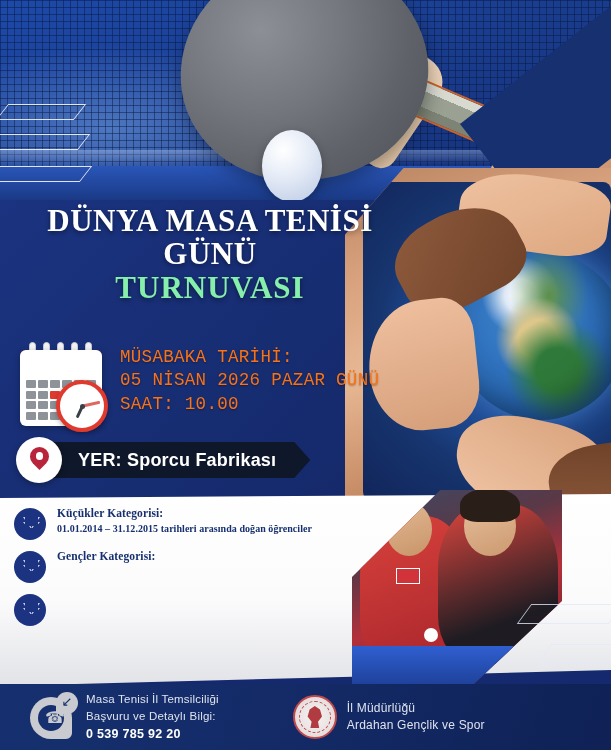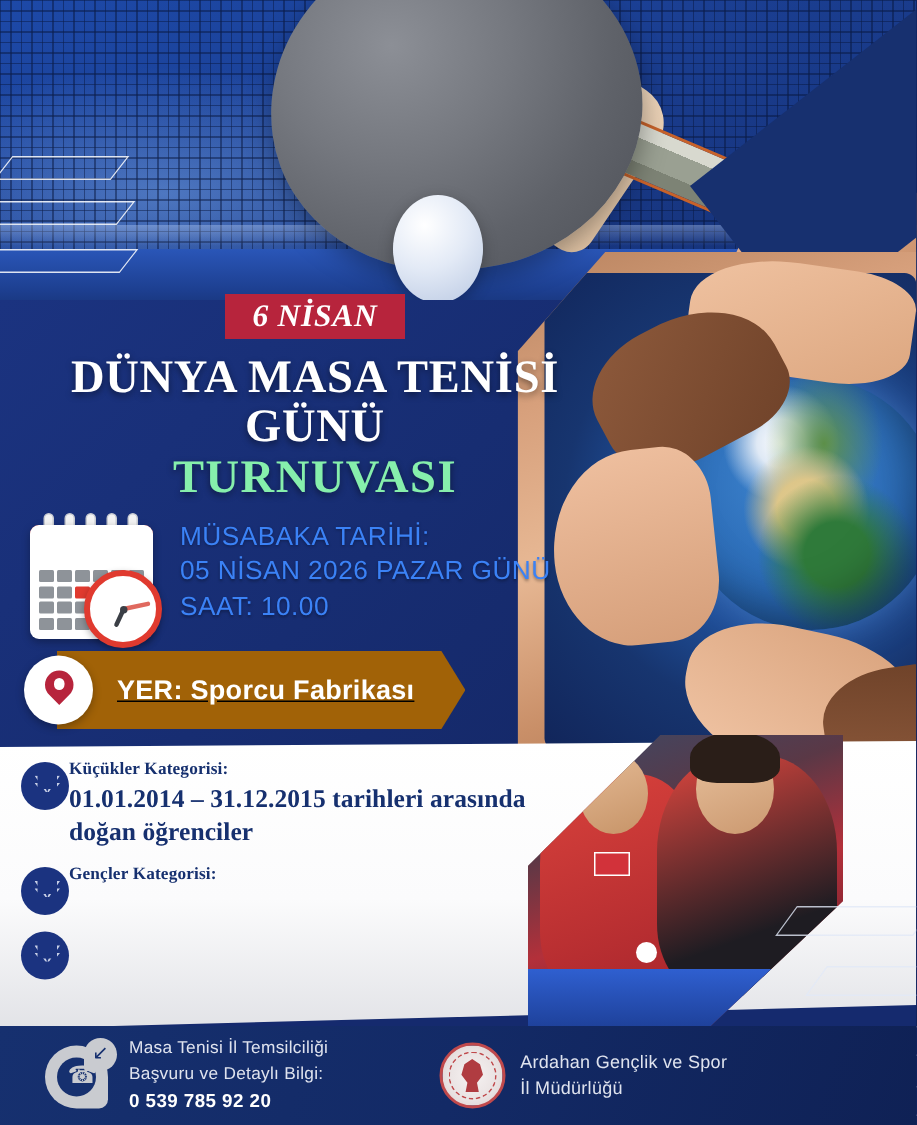--- a/index.html
+++ b/index.html
@@ -205,22 +205,22 @@
     position: absolute; left: 50%; bottom: 50%; transform-origin: 50% 100%;
     background: #3b3f46; border-radius: 2px;
   }
   .clock .hh { width: 3px; height: 13px; margin-left: -1.5px; transform: rotate(205deg); }
   .clock .mh { width: 3px; height: 18px; margin-left: -1.5px; transform: rotate(78deg); background:#e0695f; }
   .clock .pin { position: absolute; left: 50%; top: 50%; width: 5px; height: 5px;
     margin: -2.5px 0 0 -2.5px; background: #3b3f46; border-radius: 50%; }
 
   .dt-text {
     padding-top: 4px;
-    color: #3b82f6;
-    font-family: Liberation Sans, sans-serif;
+    color: #f97316;
+    font-family: Liberation Mono, monospace;
     font-size: 17.5px;
     line-height: 1.34;
     letter-spacing: .3px;
     text-shadow: 0 1px 2px rgba(0,0,0,.35);
   }
 
   
   .venue {
     position: absolute; left: 16px; top: 437px; height: 46px;
     display: flex; align-items: center;
@@ -236,41 +236,40 @@
   .pin-glyph::before {
     content: ""; position: absolute; left: 0; top: 0;
     width: 19px; height: 19px; border-radius: 50% 50% 50% 0;
     background: #b7243c; transform: rotate(-45deg);
   }
   .pin-glyph::after {
     content: ""; position: absolute; left: 6px; top: 5px;
     width: 7.5px; height: 7.5px; border-radius: 50%; background: #ffffff;
   }
   .venue-bar {
-    margin-left: -24px; padding: 0 34px 0 40px; height: 52px;
+    margin-left: -24px; padding: 0 34px 0 40px; height: 36px;
     display: flex; align-items: center;
-    background: #a16207;
+    background: #0f172a;
     clip-path: polygon(0 0, calc(100% - 16px) 0, 100% 50%, calc(100% - 16px) 100%, 0 100%);
-    text-decoration: underline;
   }
   .venue-bar span {
     color: #ffffff; font-size: 18px; font-weight: bold; letter-spacing: .2px;
     white-space: nowrap;
   }
 
   
   .white-panel {
     position: absolute; left: 0; top: 494px; width: 611px; height: 192px;
     background: linear-gradient(to bottom, #ffffff 0%, #fbfbfc 55%, #e2e3e7 100%);
     clip-path: polygon(0 4px, 611px 0, 611px 176px, 0 192px);
   }
   .cat-list {
     position: absolute; left: 14px; top: 506px; width: 350px;
   }
-  .cat-item { display: flex; align-items: flex-start; margin-bottom: 9px; }
+  .cat-item { display: flex; align-items: flex-start; gap: 11px; margin-bottom: 9px; }
   .cat-badge {
     flex: 0 0 32px; width: 32px; height: 32px; border-radius: 50%;
     background: #1b3380; position: relative; margin-top: 2px;
   }
   .cat-badge::before {
     content: ""; position: absolute; left: 9px; top: 9px;
     width: 13px; height: 9px;
     border-left: 2px solid #c7cfe6; border-right: 2px solid #c7cfe6;
     border-bottom: 2px solid #c7cfe6;
     clip-path: polygon(0 0, 22% 0, 50% 100%, 78% 0, 100% 0, 56% 100%, 44% 100%);
@@ -282,21 +281,21 @@
     border-left: 2px solid #c7cfe6; border-right: 2px solid #c7cfe6;
     clip-path: polygon(0 0, 22% 0, 50% 100%, 78% 0, 100% 0, 56% 100%, 44% 100%);
   }
   .cat-title {
     font-family: "Liberation Serif", serif;
     font-weight: bold; font-size: 11.5px; color: #16306f;
     letter-spacing: .1px; line-height: 1.35;
   }
   .cat-desc {
     font-family: "Liberation Serif", serif;
-    font-weight: bold; font-size: 17px; color: #16306f;
+    font-weight: bold; font-size: 10px; color: #16306f;
     letter-spacing: .05px; line-height: 1.35;
   }
 
   
   .players {
     position: absolute; left: 352px; top: 490px; width: 210px; height: 198px;
     background: linear-gradient(160deg, #3b4a68 0%, #5a3846 30%, #b3303a 55%, #7e2430 78%, #3a2a52 100%);
     clip-path: polygon(42% 0%, 100% 0%, 100% 56%, 56% 100%, 0% 100%, 0% 44%);
     overflow: hidden;
   }
@@ -416,21 +415,20 @@
       <div class="hand h1"></div>
       <div class="hand h2"></div>
       <div class="hand h3"></div>
       <div class="leafy"></div>
       <div class="hand h4"></div>
       <div class="hand h5"></div>
     </div>
   </div>
 
   <div class="title-wrap">
-    <div class="date-chip">6 NİSAN</div>
     <div class="title-main">DÜNYA MASA TENİSİ GÜNÜ</div>
     <div class="title-sub">TURNUVASI</div>
   </div>
 
   <div class="datetime-row">
     <div class="cal-icon">
       <div class="cal-head"></div>
       <div class="cal-ring" style="left:15px;"></div>
       <div class="cal-ring" style="left:29px;"></div>
       <div class="cal-ring" style="left:43px;"></div>
@@ -537,19 +535,19 @@
         <div>Başvuru ve Detaylı Bilgi:</div>
         <div class="phone-num">0 539 785 92 20</div>
       </div>
     </div>
 
     <div class="f-block org">
       <div class="emblem">
         <div class="emblem-core"></div>
       </div>
       <div class="f-text">
+        <div class="org-line">İl Müdürlüğü</div>
         <div class="org-line">Ardahan Gençlik ve Spor</div>
-        <div class="org-line">İl Müdürlüğü</div>
       </div>
     </div>
   </div>
 
 </div>
 
 </body></html>

